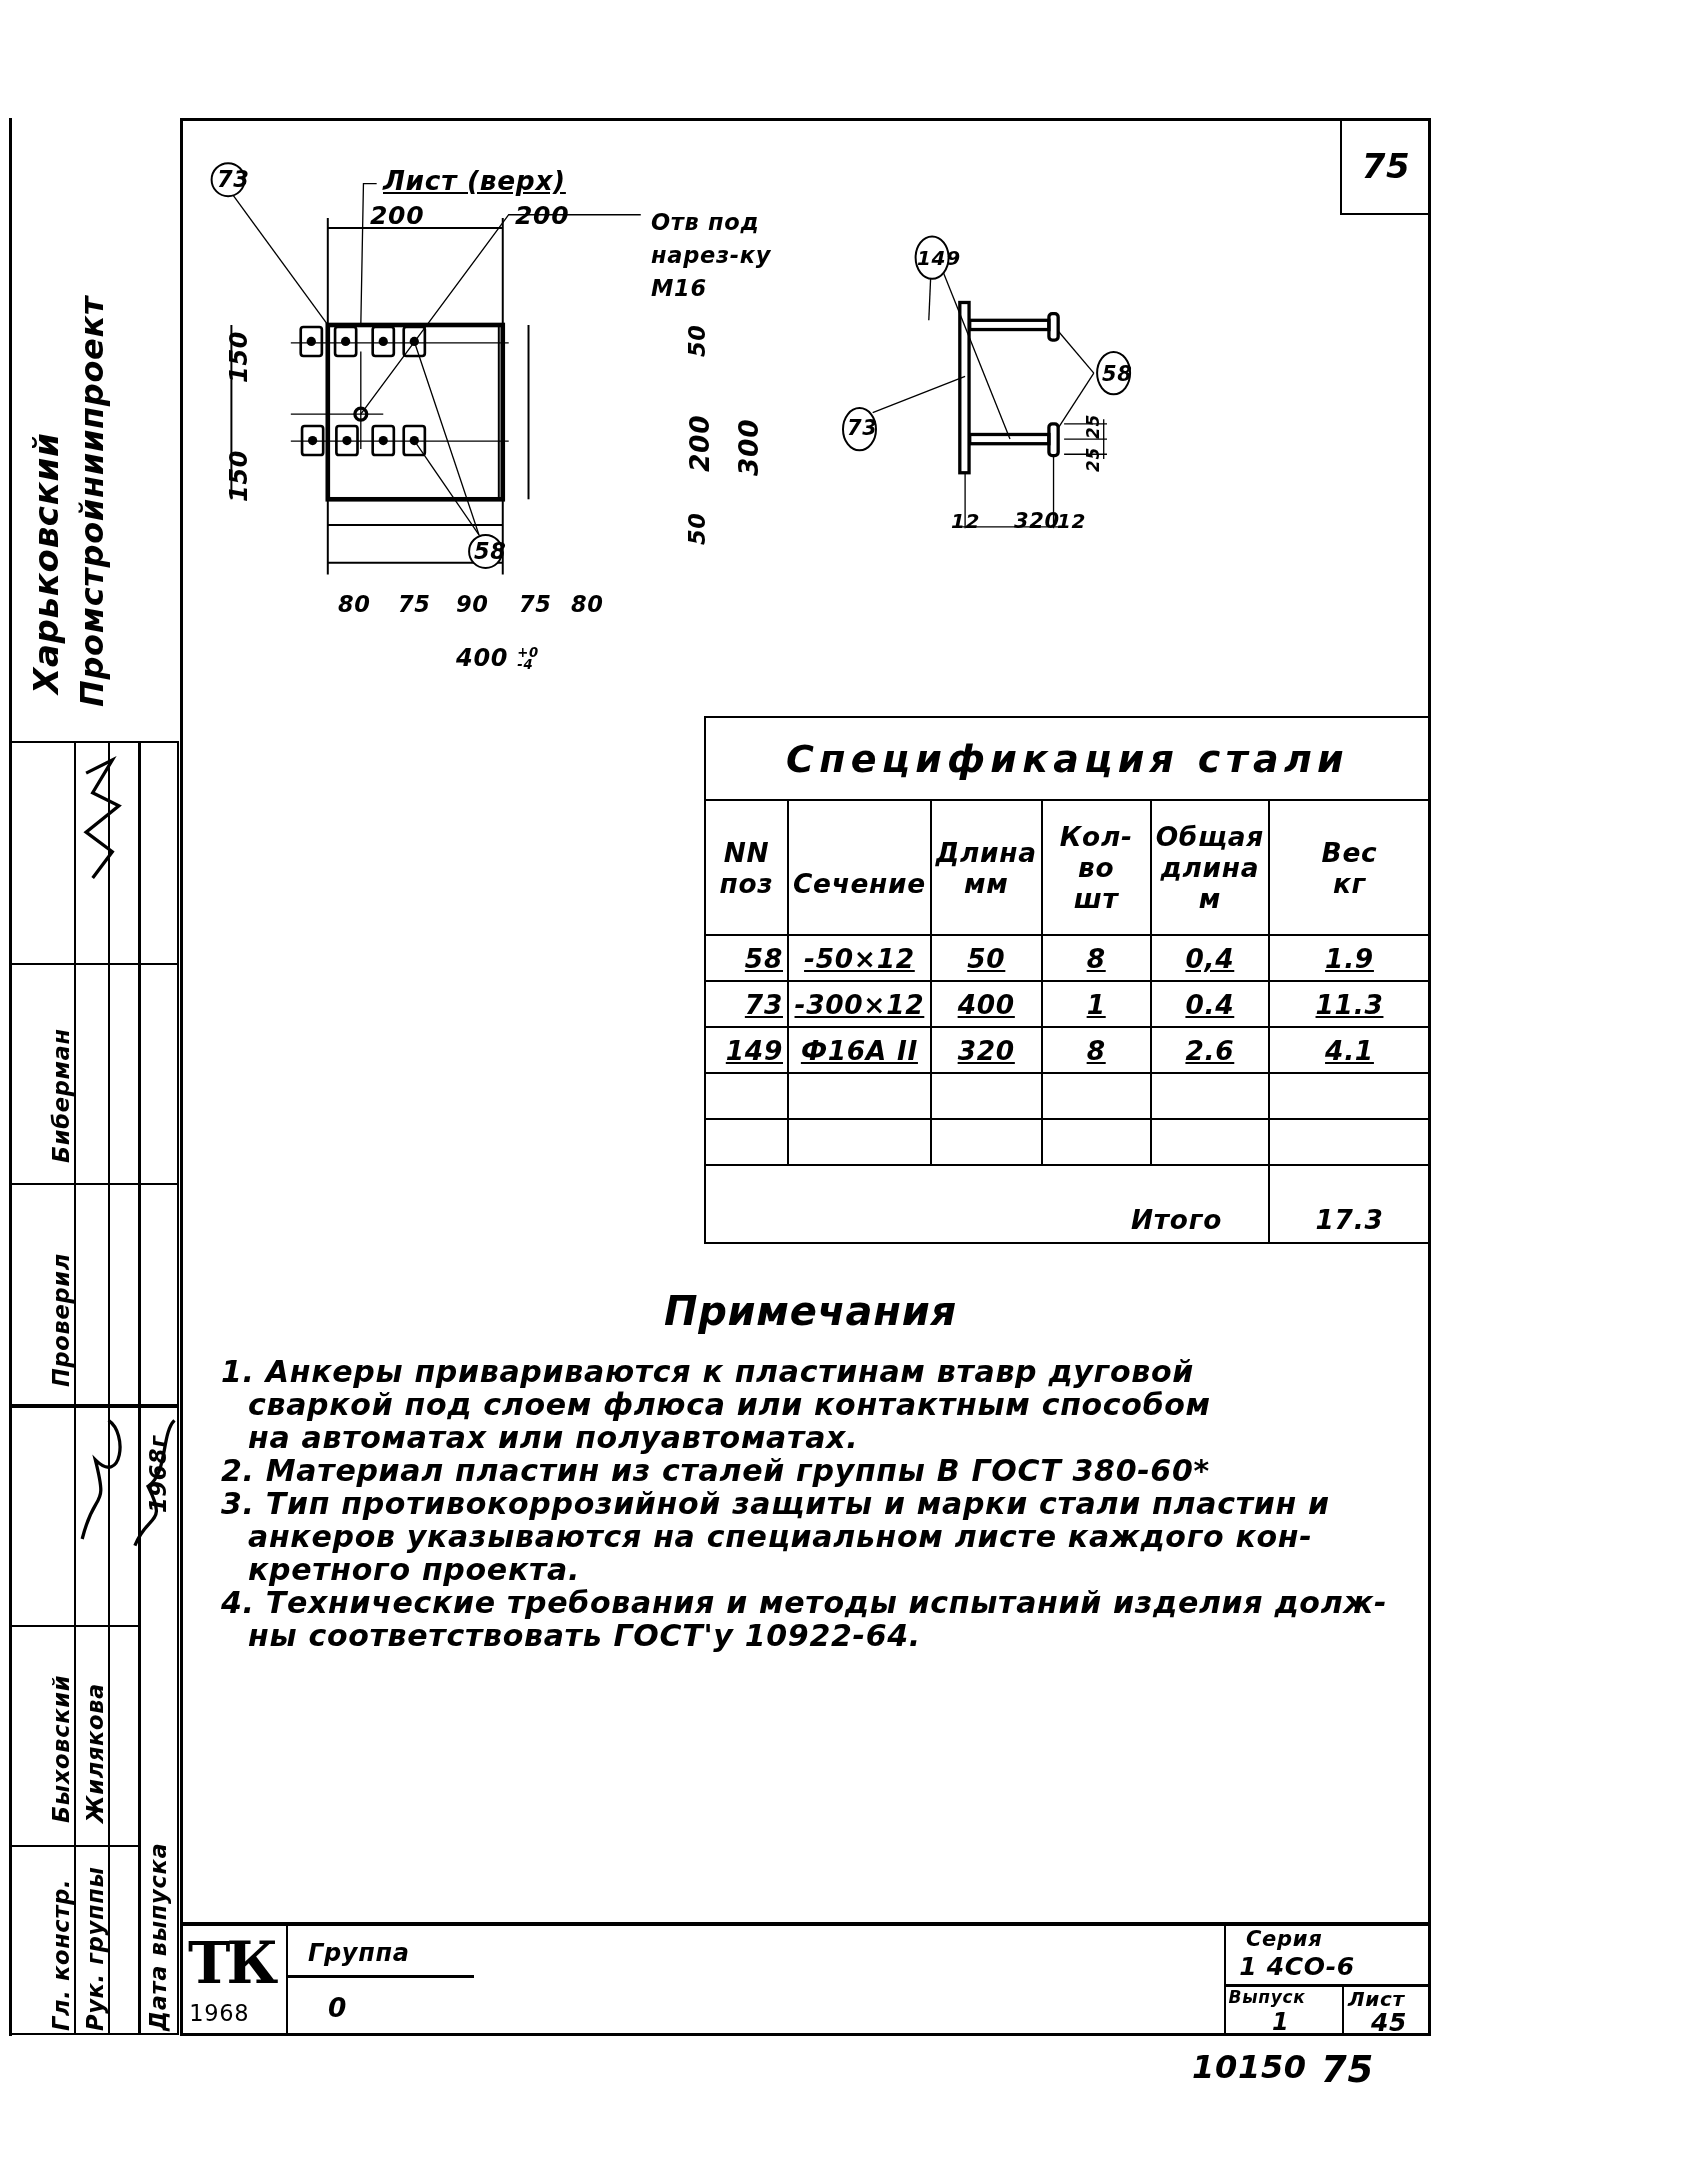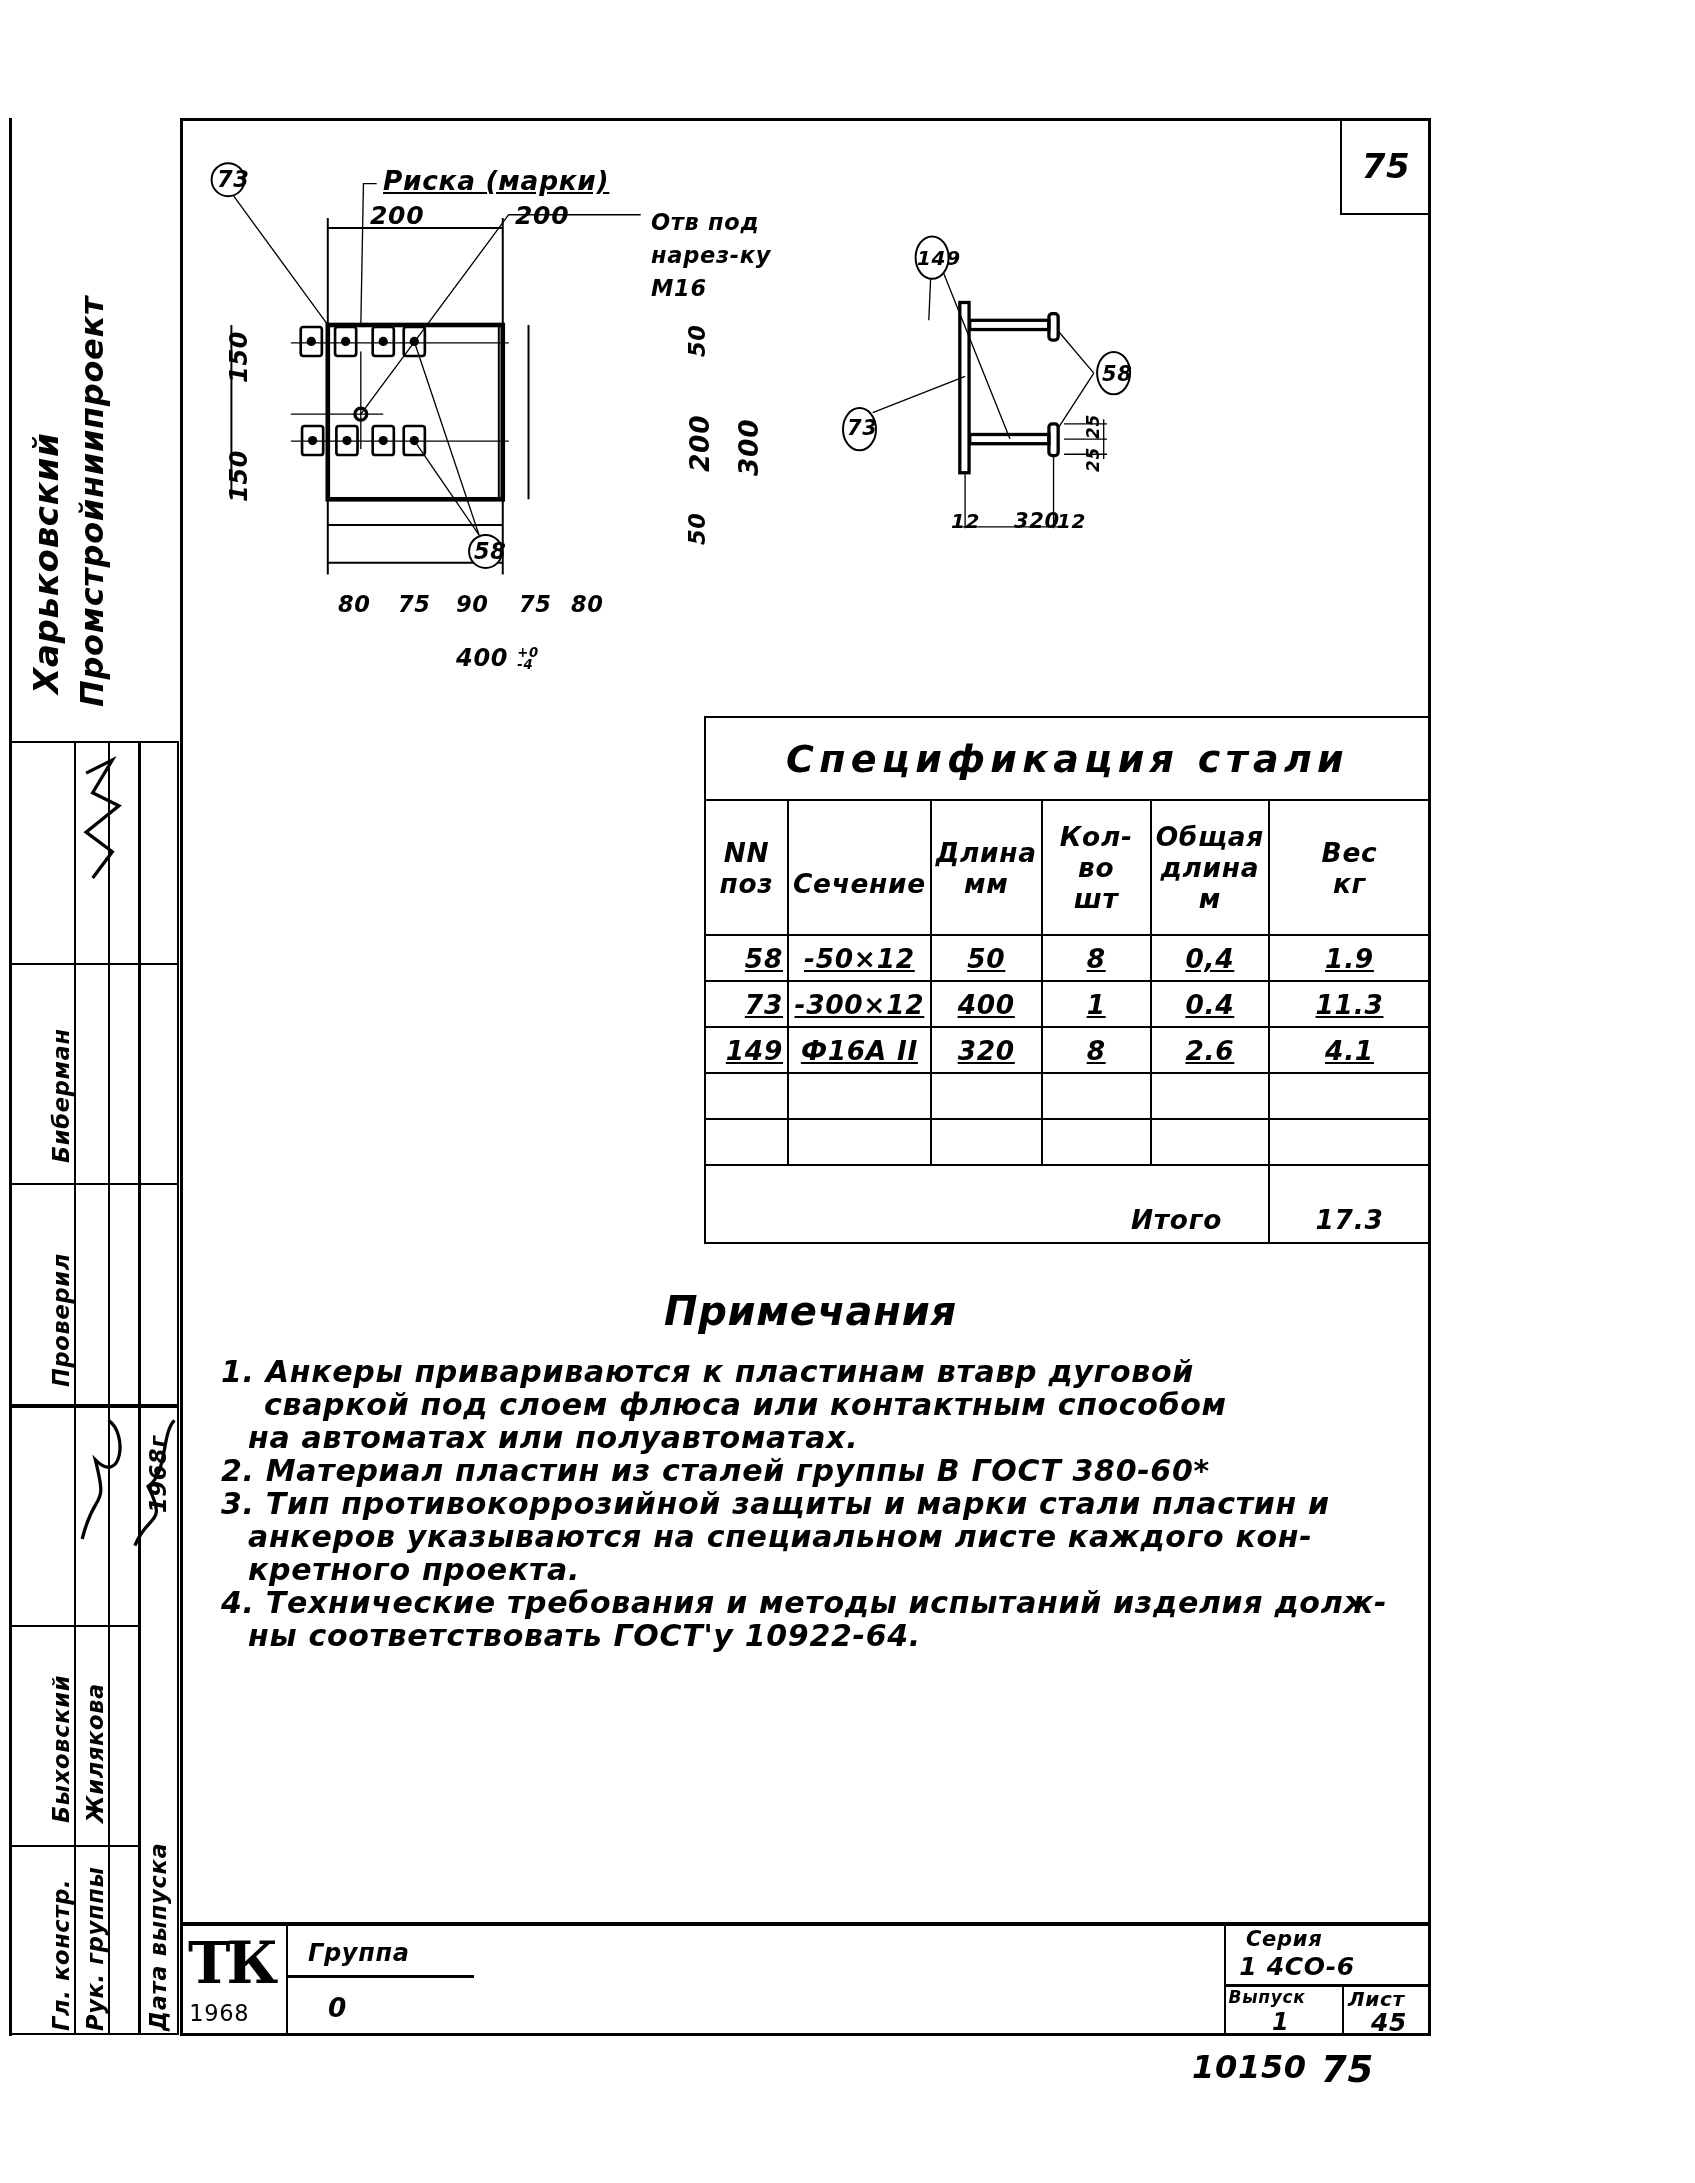--- a/index.html
+++ b/index.html
@@ -108,21 +108,21 @@
     <polyline points="270,48 250,48 246,262"></polyline>
     <polyline points="670,95 470,95 246,397"></polyline>
     <line x1="327" y1="287" x2="425" y2="580"></line>
     <line x1="327" y1="437" x2="425" y2="580"></line>
   </g>
   <circle cx="45" cy="42" r="25" fill="#fff" stroke="#000" stroke-width="3"></circle>
   <circle cx="435" cy="605" r="25" fill="#fff" stroke="#000" stroke-width="3"></circle>
 </svg>
 <div class="abs hand" style="left:217px;top:166px;font-size:22.5px;">73</div>
 <div class="abs hand" style="left:474px;top:538px;font-size:22.5px;">58</div>
-<div class="abs hand" style="left:383px;top:165px;font-size:26.4px;text-decoration:underline;">Риска (марки)</div>
+<div class="abs hand" style="left:383px;top:165px;font-size:26.4px;text-decoration:underline;">Лист (верх)</div>
 <div class="abs hand" style="left:651px;top:206px;width:172px;font-size:22.5px;line-height:33px;white-space:normal;">Отв под нарез-ку М16</div>
 <div class="abs hand" style="left:370px;top:201px;font-size:25px;">200</div>
 <div class="abs hand" style="left:515px;top:201px;font-size:25px;">200</div>
 <div class="vtext hand" style="left:225px;top:383px;font-size:24px;">150</div>
 <div class="vtext hand" style="left:225px;top:502px;font-size:24px;">150</div>
 <div class="vtext hand" style="left:684px;top:357px;font-size:22.5px;">50</div>
 <div class="vtext hand" style="left:684px;top:472px;font-size:26.4px;">200</div>
 <div class="vtext hand" style="left:684px;top:545px;font-size:22.5px;">50</div>
 <div class="vtext hand" style="left:733px;top:476px;font-size:26.4px;">300</div>
 <div class="abs hand" style="left:338px;top:591px;font-size:22.5px;">80</div>
@@ -226,21 +226,21 @@
   </tr>
   <tr style="height:78px;">
     <td colspan="5" class="r" style="vertical-align:bottom;padding-right:46px;padding-bottom:6.6px;">Итого</td>
     <td style="vertical-align:bottom;padding-bottom:6.6px;">17.3</td>
   </tr>
 </tbody>
   </table>
 
 <div class="notes-title hand">Примечания</div>
 <div class="note hand" style="top:1354px;">1. Анкеры привариваются к пластинам втавр дуговой</div>
-<div class="note hand" style="top:1387px;left:264px;">   сваркой под слоем флюса или контактным способом</div>
+<div class="note hand" style="top:1387px;left:248px;">   сваркой под слоем флюса или контактным способом</div>
 <div class="note hand" style="top:1420px;left:248px;">   на автоматах или полуавтоматах.</div>
 <div class="note hand" style="top:1453px;text-align:right;">2. Материал пластин из сталей группы В ГОСТ 380-60*</div>
 <div class="note hand" style="top:1486px;">3. Тип противокоррозийной защиты и марки стали пластин и</div>
 <div class="note hand" style="top:1519px;left:248px;">   анкеров указываются на специальном листе каждого кон-</div>
 <div class="note hand" style="top:1552px;left:248px;">   кретного проекта.</div>
 <div class="note hand" style="top:1585px;">4. Технические требования и методы испытаний изделия долж-</div>
 <div class="note hand" style="top:1618px;left:248px;">   ны соответствовать ГОСТ'у 10922-64.</div>
 
 <div class="tb">
   <div class="cell" style="left:0;top:0;width:106px;height:110px;border-left:none;">

